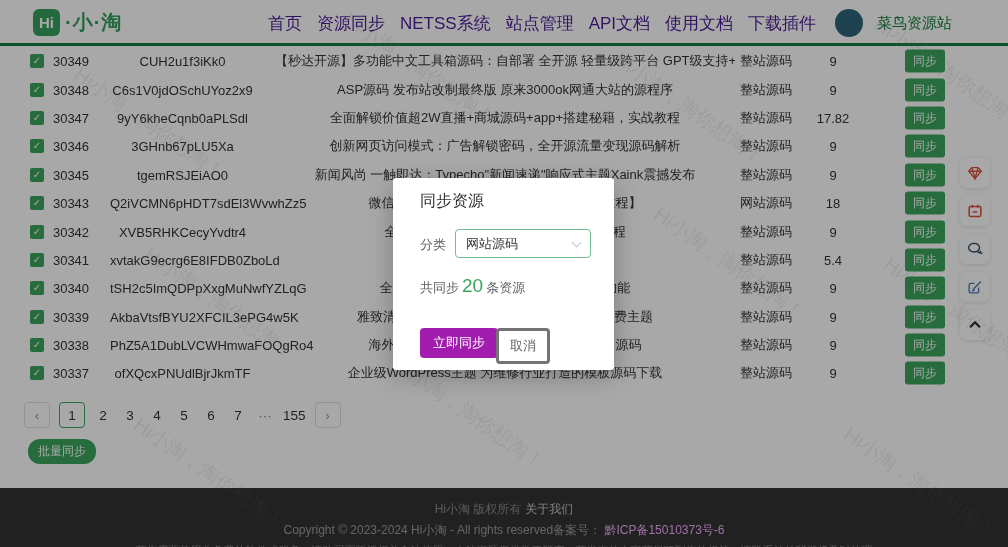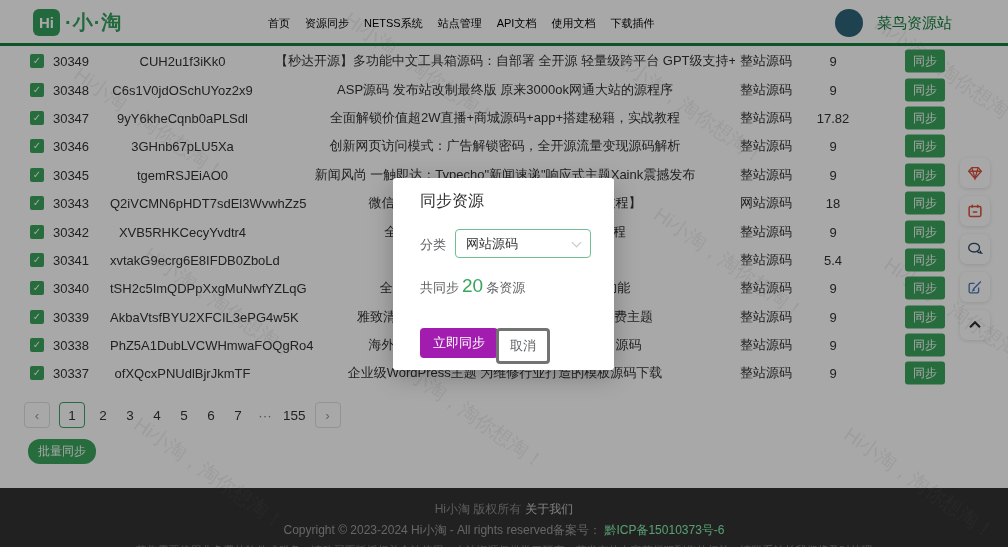--- a/index.html
+++ b/index.html
@@ -14,21 +14,21 @@
   .wm:nth-of-type(5){left:130px;top:290px;} .wm:nth-of-type(6){left:640px;top:250px;}
   .wm:nth-of-type(7){left:380px;top:400px;} .wm:nth-of-type(8){left:870px;top:300px;}
   .wm:nth-of-type(9){left:120px;top:460px;} .wm:nth-of-type(10){left:830px;top:470px;}
 
   
   .header { position:absolute; top:0; left:0; right:0; height:46px; background:#fff; border-bottom:3px solid #15803d; z-index:1; }
   .logo { position:absolute; left:33px; top:9px; display:flex; align-items:center; gap:5px; }
   .logo-box { width:27px; height:27px; background:#35a15d; border-radius:6px; color:#fff; font-weight:bold; font-size:15px; display:flex; align-items:center; justify-content:center; }
   .logo-text { color:#35a15d; font-weight:bold; font-size:20px; letter-spacing:1px; }
   .nav { position:absolute; left:268px; top:0; height:46px; display:flex; align-items:center; gap:15px; }
-  .nav-item { color:#000000; font-size:11px; cursor:pointer; white-space:nowrap; }
+  .nav-item { color:#4c1d95; font-size:17px; cursor:pointer; white-space:nowrap; }
   .user { position:absolute; right:56px; top:0; height:46px; display:flex; align-items:center; gap:14px; }
   .avatar { width:28px; height:28px; border-radius:50%; background:#2e6579; }
   .username { color:#15803d; font-size:15px; }
 
   
   .table { position:absolute; top:47px; left:0; right:0; z-index:1; }
   .row { position:relative; height:28.4px; font-size:13px; }
   .cell { position:absolute; top:50%; transform:translateY(-50%); white-space:nowrap; }
   .c-check { left:30px; }
   .checkbox { width:14px; height:14px; background:#3aa55d; border-radius:2px; color:#fff; font-size:10px; line-height:14px; text-align:center; cursor:pointer; }
@@ -51,21 +51,21 @@
 
   
   .float-bar { position:absolute; right:18px; top:158px; display:flex; flex-direction:column; gap:8px; z-index:1; }
   .float-btn { width:30px; height:30px; background:#fff; border-radius:7px; box-shadow:0 1px 4px rgba(0,0,0,.12); display:flex; align-items:center; justify-content:center; cursor:pointer; }
 
   
   .footer { position:absolute; left:0; right:0; bottom:0; height:59px; background:#333; z-index:1; text-align:center; padding-top:13px; }
   .f1 { font-size:12px; color:#8d8d8d; }
   .f1 .about { color:#c7c7c7; cursor:pointer; margin-left:4px; }
   .f2 { font-size:12px; color:#9c9c9c; margin-top:4px; }
-  .f2 .beian { color:#86efac; cursor:pointer; }
+  .f2 .beian { color:#f0abfc; cursor:pointer; }
   .f3 { font-size:11px; color:#7d7d7d; margin-top:4px;margin-left:11px; }
 
   
   .overlay { position:absolute; inset:0; background:rgba(0,0,0,0.34); z-index:10; }
   .modal { position:absolute; left:393px; top:178px; width:221px; height:192px; background:#fff; border-radius:3px; box-shadow:0 6px 24px rgba(0,0,0,.25); z-index:20; }
   .m-title { position:absolute; left:27px; top:13px; font-size:16px; color:#303133; }
   .m-label { position:absolute; left:27px; top:58px; font-size:13px; color:#606266; }
   .m-select { position:absolute; left:62px; top:51px; width:136px; height:29px; border:1px solid #6fbf95; border-radius:4px; background:#fff; cursor:pointer; }
   .m-select-text { position:absolute; left:10px; top:0; line-height:27px; font-size:13px; color:#333; }
   .m-chevron { position:absolute; right:10px; top:9px; width:7px; height:7px; border-right:1.5px solid #c0c4cc; border-bottom:1.5px solid #c0c4cc; transform:rotate(45deg); }

